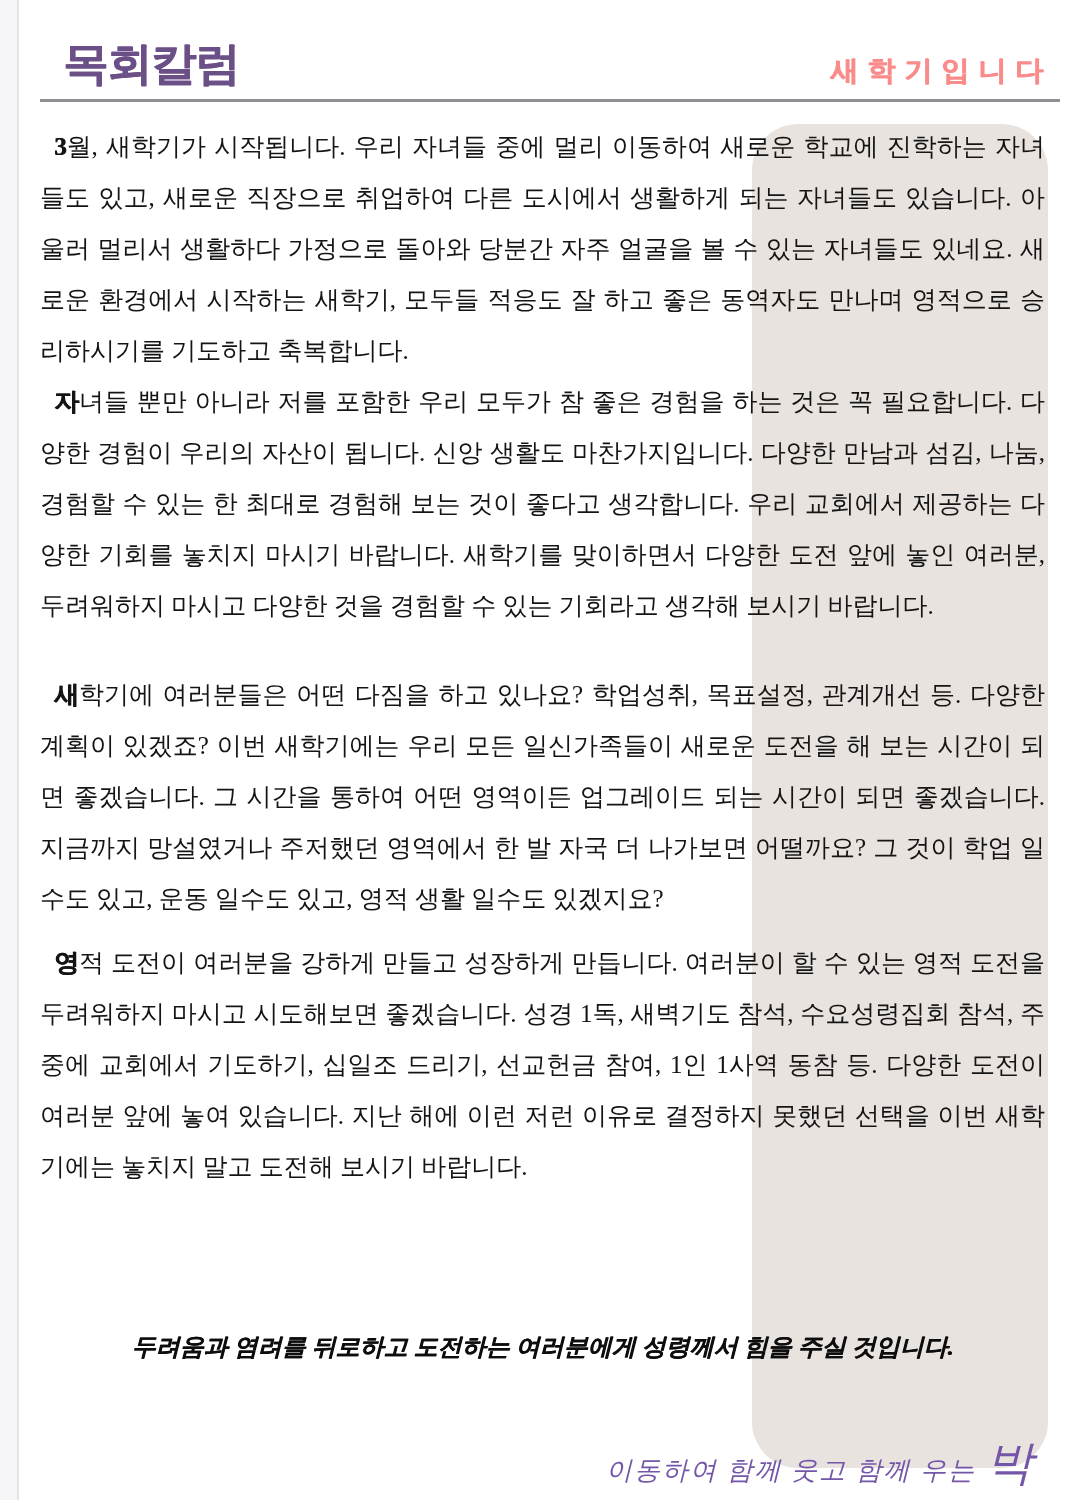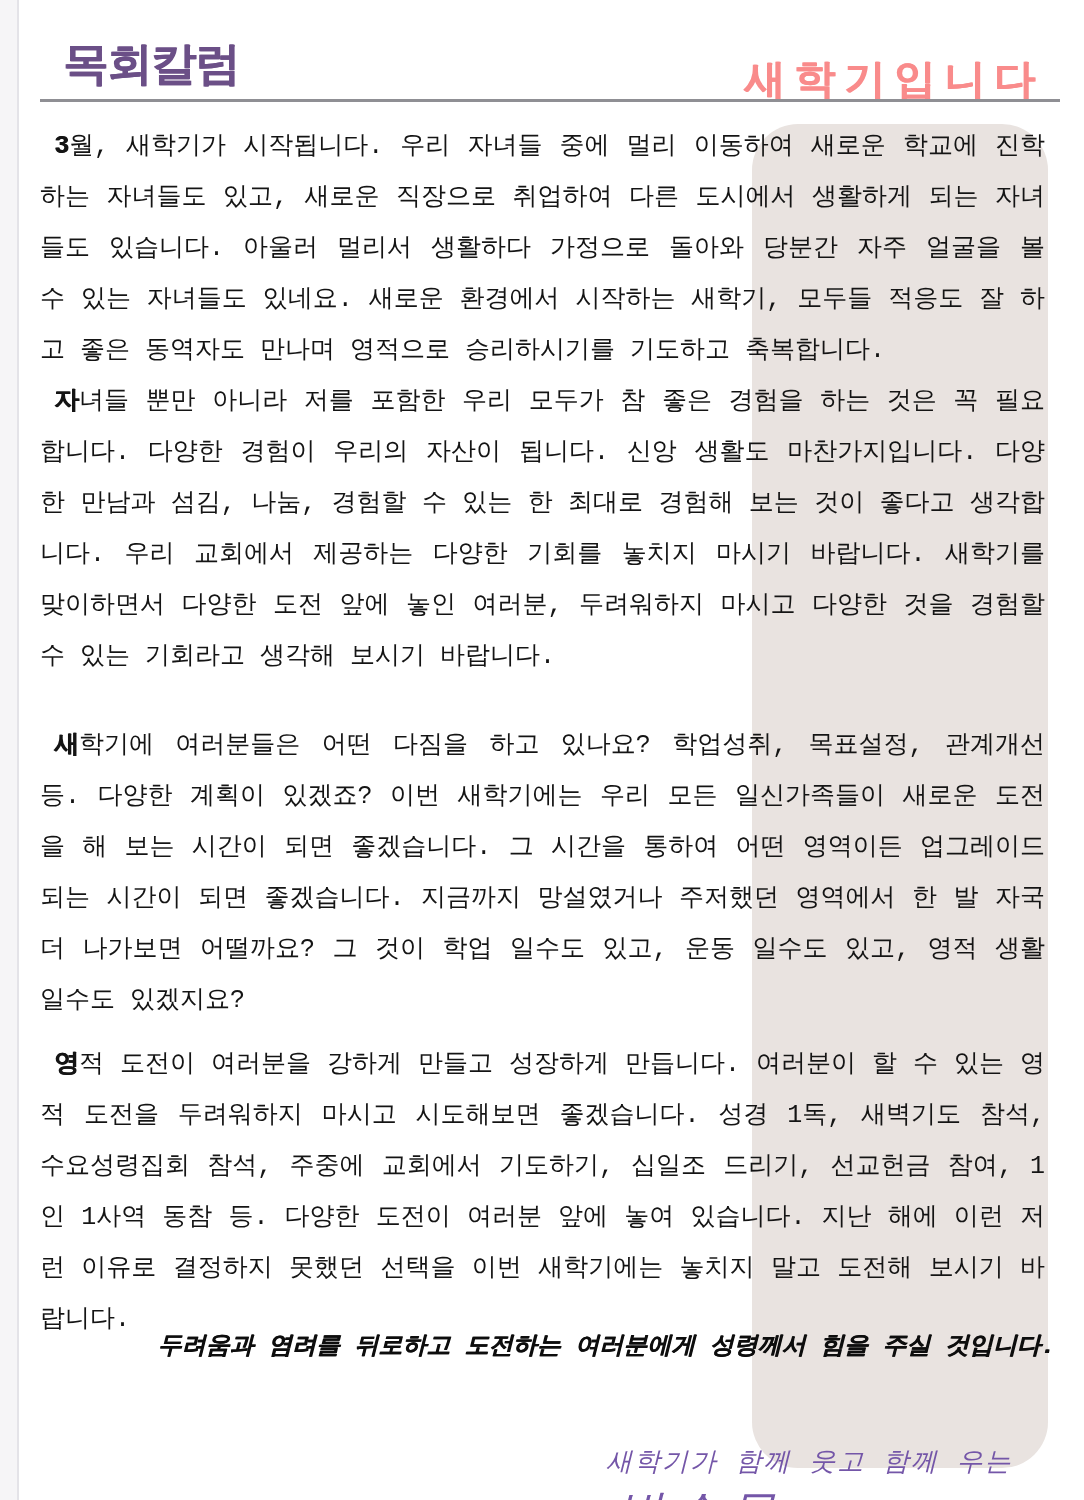--- a/index.html
+++ b/index.html
@@ -1,35 +1,35 @@
 <!DOCTYPE html>
 <html style="--accent-purple: #6b4f87; --accent-pink: #f98b8b; --band-bg: #e9e3e0; --signature-purple: #7456a8;"><head>
 <meta charset="utf-8">
 <style>
   html,body{margin:0;padding:0;background:#ffffff;}
   .page{
     position:relative;
     width:1084px;height:1500px;
     background:#ffffff;
     overflow:hidden;
-    font-family:Liberation Mono, monospace;
+    font-family:Liberation Serif, serif;
   }
   .edge-strip{
     position:absolute;left:0;top:0;width:17px;height:100%;
     background:#f6f5f7;border-right:2px solid #e4e3e8;
   }
   .column-label{
     position:absolute;left:63px;top:34px;margin:0;
     font-size:45px;font-weight:900;letter-spacing:-1px;
     color:var(--accent-purple,#6b4f87);
     text-shadow:1px 0 currentColor;
   }
   .article-title{
-    position:absolute;right:40px;top:52px;margin:0;
-    font-size:41px;font-weight:900;letter-spacing:9px;
+    position:absolute;right:32px;top:52px;margin:0;
+    font-size:28px;font-weight:900;letter-spacing:9px;
     color:var(--accent-pink,#f98b8b);
     text-shadow:1px 0 currentColor;
   }
   .header-divider{
     position:absolute;left:40px;top:99px;width:1020px;height:3px;
     background:#8f8f94;border:none;margin:0;
   }
   .band{
     position:absolute;left:752px;top:124px;width:296px;height:1344px;
     background:var(--band-bg,#e9e3e0);
@@ -46,21 +46,21 @@
   .para:nth-of-type(3){margin-top:38px;}
   .para:nth-of-type(4){margin-top:13px;}
   .para:nth-of-type(5){margin-top:28px;}
   .lead{font-weight:900;text-shadow:0.7px 0 currentColor;}
   .closing{
     position:absolute;left:30px;top:1320px;width:1025px;
     z-index:1;text-align:center;
     font-style:italic;font-weight:900;
     font-size:24px;color:#0d0d0d;
   }
-  .closing p{margin:0;line-height:54px;text-shadow:0.6px 0 currentColor;text-align:right;}
+  .closing p{margin:0;line-height:54px;text-shadow:0.6px 0 currentColor;}
   .signature{
     position:absolute;left:606px;top:1438px;width:470px;
     z-index:1;
     color:var(--signature-purple,#7456a8);
     font-style:italic;
     line-height:50px;
     word-break:break-all;
   }
   .sig-prefix{font-size:26px;letter-spacing:2px;}
   .sig-name{font-size:47px;letter-spacing:9px;margin-left:10px;}
@@ -81,15 +81,15 @@
     <p class="para"><span class="lead">자</span><span>녀들 뿐만 아니라 저를 포함한 우리 모두가 참 좋은 경험을 하는 것은 꼭 필요합니다. 다양한 경험이 우리의 자산이 됩니다. 신앙 생활도 마찬가지입니다. 다양한 만남과 섬김, 나눔, 경험할 수 있는 한 최대로 경험해 보는 것이 좋다고 생각합니다. 우리 교회에서 제공하는 다양한 기회를 놓치지 마시기 바랍니다. 새학기를 맞이하면서 다양한 도전 앞에 놓인 여러분, 두려워하지 마시고 다양한 것을 경험할 수 있는 기회라고 생각해 보시기 바랍니다.</span></p>
     <p class="para"><span class="lead">새</span><span>학기에 여러분들은 어떤 다짐을 하고 있나요? 학업성취, 목표설정, 관계개선 등. 다양한 계획이 있겠죠?  이번 새학기에는 우리 모든 일신가족들이 새로운 도전을 해 보는 시간이 되면 좋겠습니다. 그 시간을 통하여 어떤 영역이든 업그레이드 되는 시간이 되면 좋겠습니다. 지금까지 망설였거나 주저했던 영역에서 한 발 자국 더 나가보면 어떨까요? 그 것이 학업 일수도 있고, 운동 일수도 있고, 영적 생활 일수도 있겠지요?</span></p>
     <p class="para"><span class="lead">영</span><span>적 도전이 여러분을 강하게 만들고 성장하게 만듭니다. 여러분이 할 수 있는 영적 도전을 두려워하지 마시고 시도해보면 좋겠습니다. 성경 1독, 새벽기도 참석, 수요성령집회 참석, 주중에 교회에서 기도하기, 십일조 드리기, 선교헌금 참여, 1인 1사역 동참 등. 다양한 도전이 여러분 앞에 놓여 있습니다. 지난 해에 이런 저런 이유로 결정하지 못했던 선택을 이번 새학기에는 놓치지 말고 도전해 보시기 바랍니다.</span></p>
   </div>
 
   <div class="closing">
     <p>두려움과 염려를 뒤로하고 도전하는 여러분에게 성령께서 힘을 주실 것입니다.</p>
   </div>
 
   <div class="signature">
-    <span class="sig-prefix">새학기가 함께 웃고 함께 우는</span><span class="sig-name">박수목</span>
+    <span class="sig-prefix">이동하여 함께 웃고 함께 우는</span><span class="sig-name">박수목</span>
   </div>
 </div>
 
 </body></html>

